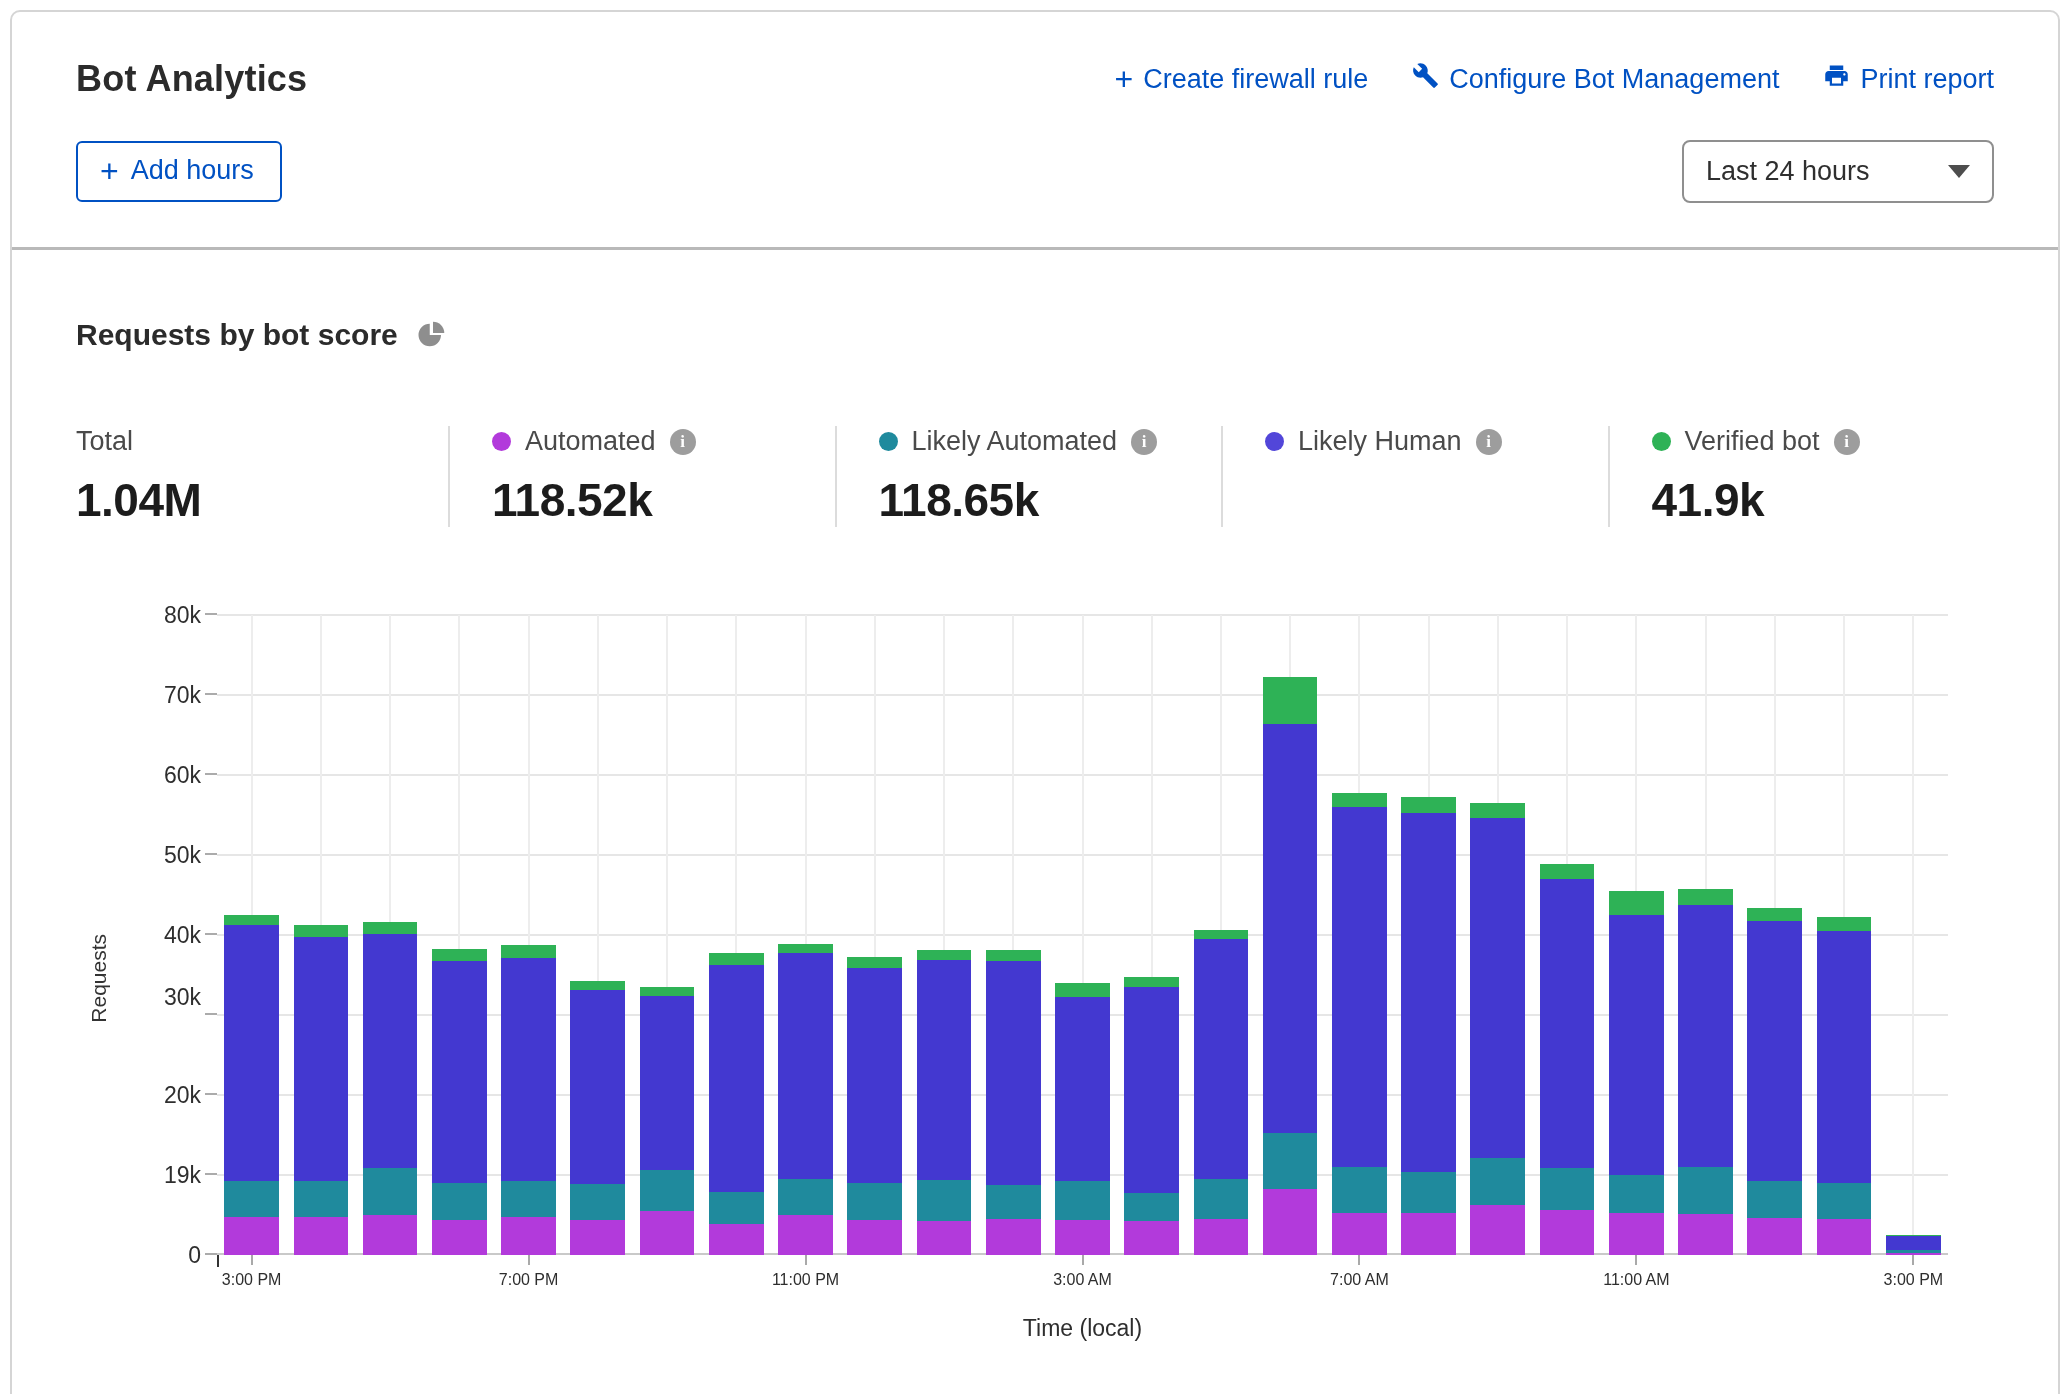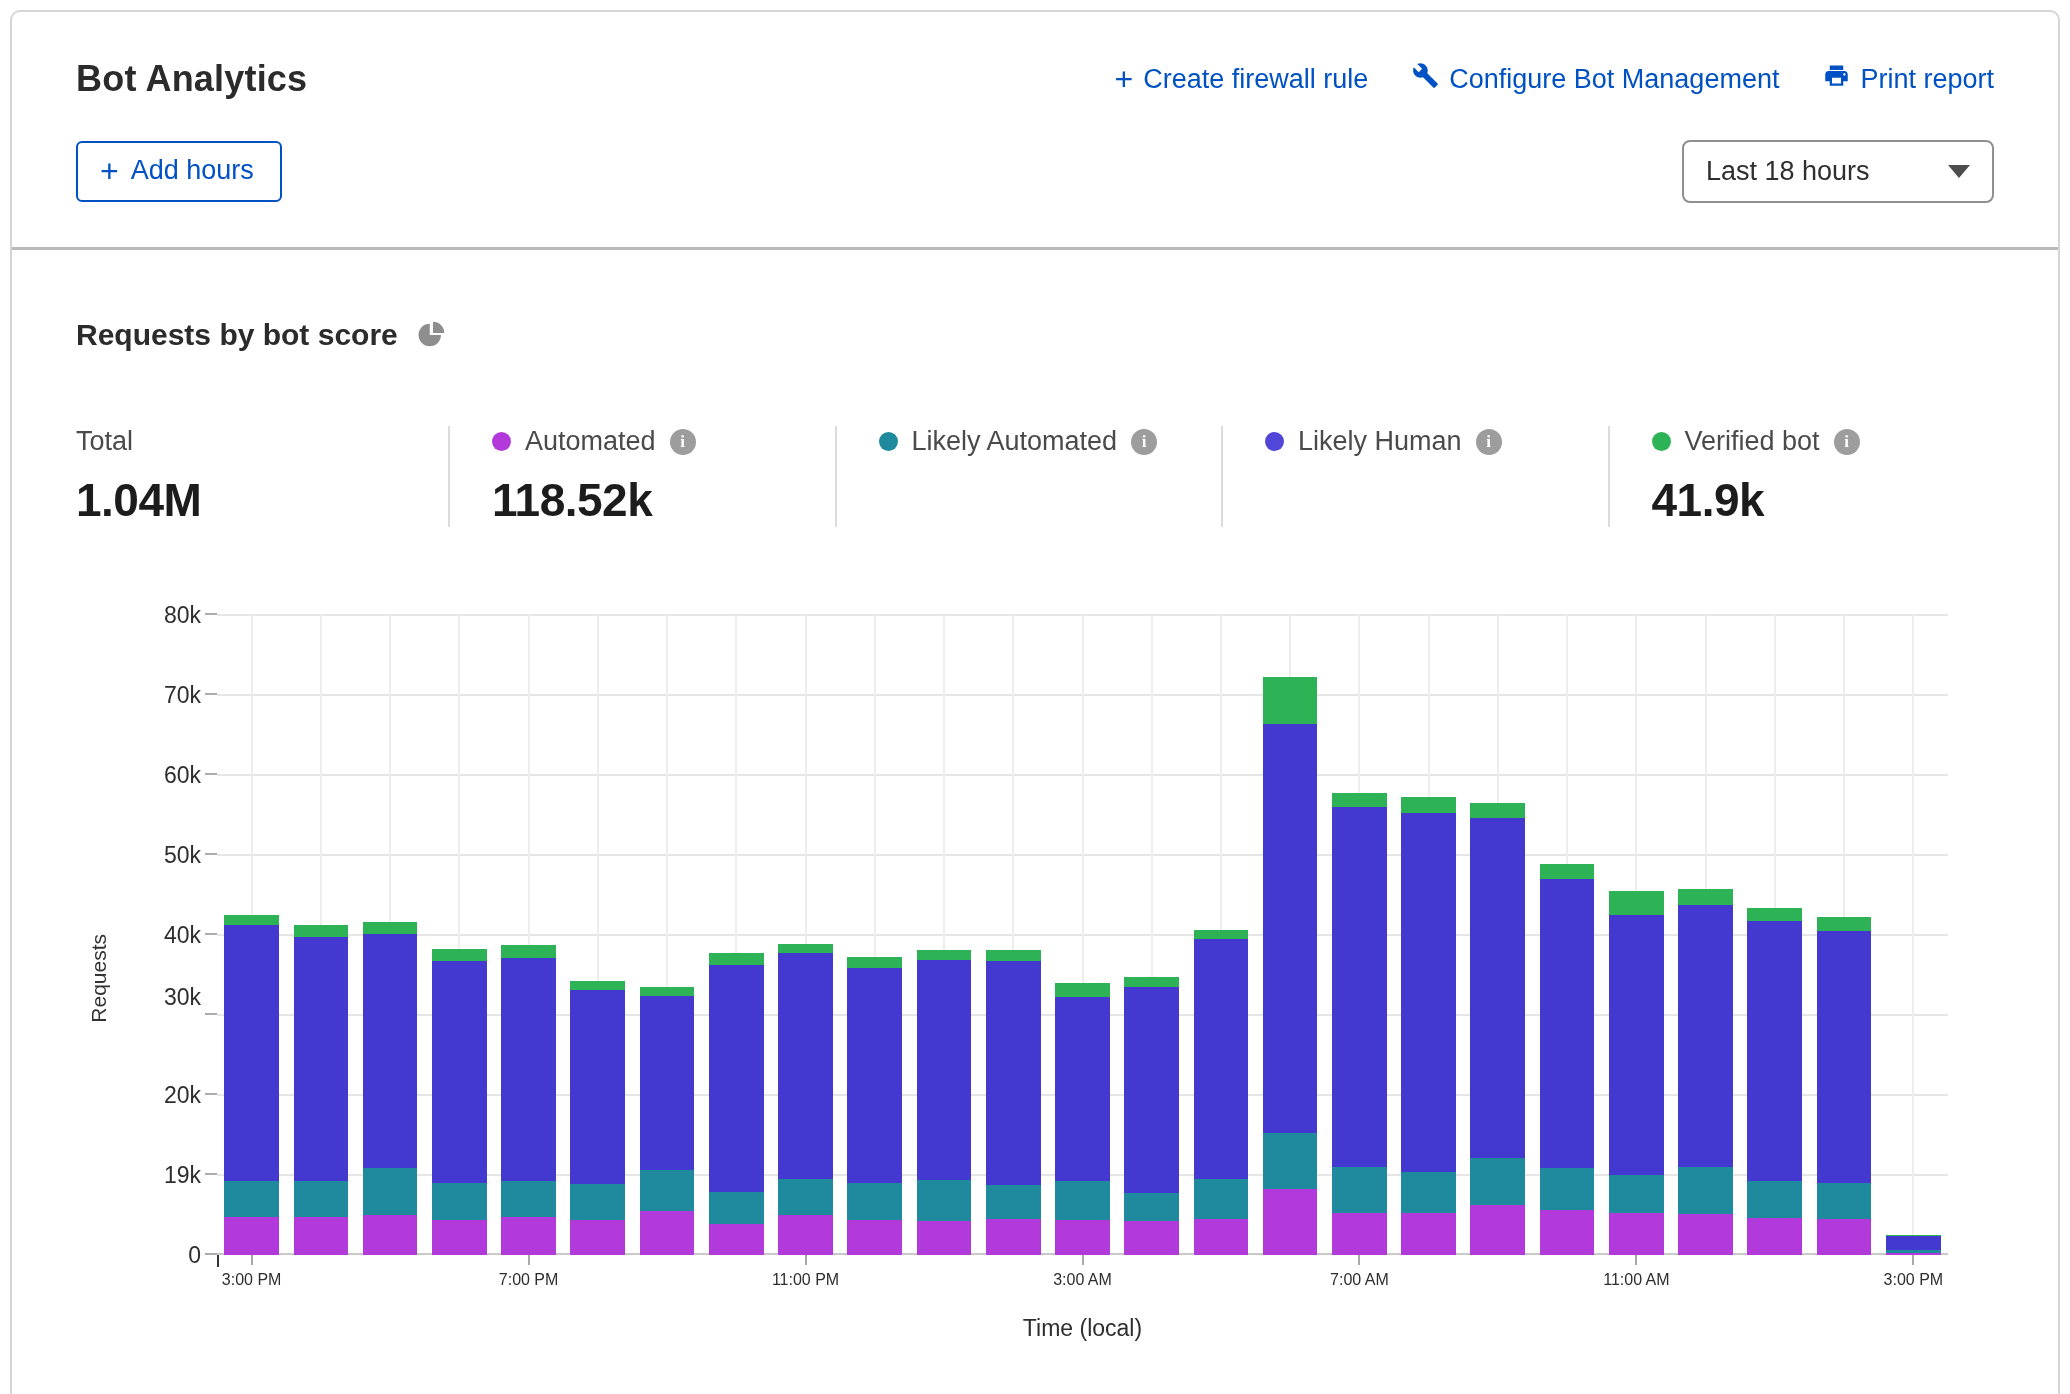--- a/index.html
+++ b/index.html
@@ -89,21 +89,21 @@
           <span>Print report</span>
         </a>
       </div>
     </div>
     <div class="hdr-row2">
       <button class="btn-addfilter">
         <span class="plus-glyph">+</span>
         <span>Add hours</span>
       </button>
       <div class="dropdown">
-        <span>Last 18 hours</span>
+        <span>Last 24 hours</span>
         <span class="caret"></span>
       </div>
     </div>
   </div>
 
   <div class="divider"></div>
 
   <div class="sect">
     <div class="h2row">
       <div class="h2">Requests by bot score</div>
@@ -129,20 +129,21 @@
           <span class="info">i</span>
         </div>
         <div class="stat-val">118.52k</div>
       </div>
       <div class="stat">
         <div class="stat-lab">
           <span class="dot" style="background: rgb(31, 138, 157);"></span>
           <span>Likely Automated</span>
           <span class="info">i</span>
         </div>
+        <div class="stat-val">118.65k</div>
       </div>
       <div class="stat">
         <div class="stat-lab">
           <span class="dot" style="background: rgb(82, 70, 217);"></span>
           <span>Likely Human</span>
           <span class="info">i</span>
         </div>
       </div>
       <div class="stat">
         <div class="stat-lab">

